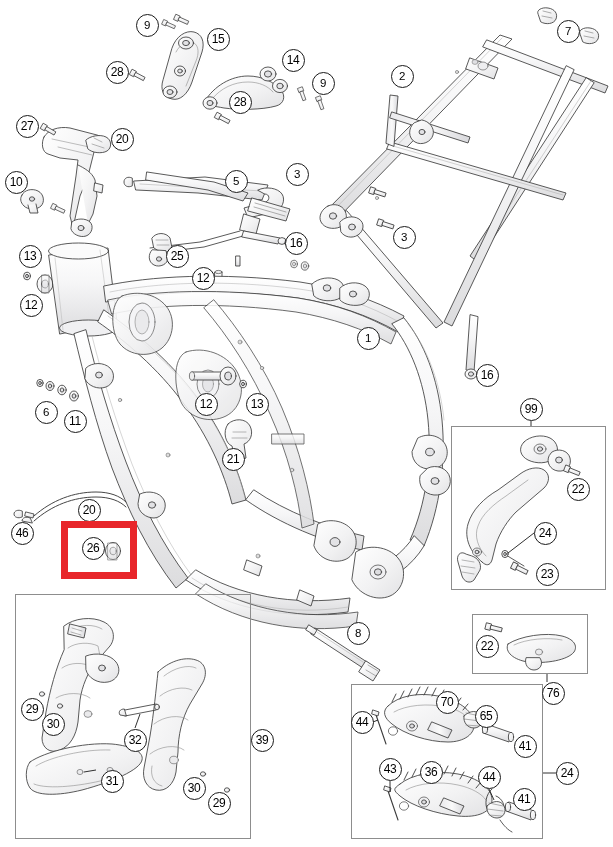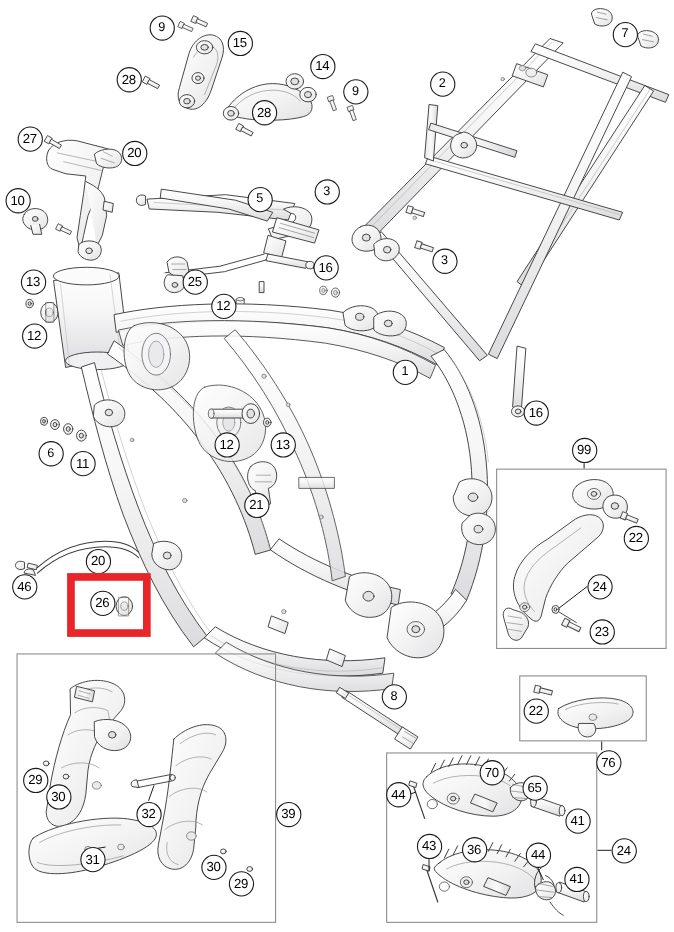--- a/index.html
+++ b/index.html
@@ -633,21 +633,21 @@
   <div class="callout wide" style="left:525px;top:746px">41</div>
   <div class="callout wide" style="left:32px;top:709px">29</div>
   <div class="callout wide" style="left:53px;top:724px">30</div>
   <div class="callout wide" style="left:390px;top:769px">43</div>
   <div class="callout wide" style="left:431px;top:772px">36</div>
   <div class="callout wide" style="left:489px;top:777px">44</div>
   <div class="callout wide" style="left:135px;top:740px">32</div>
   <div class="callout wide" style="left:262px;top:740px">39</div>
   <div class="callout wide" style="left:567px;top:773px">24</div>
   <div class="callout wide" style="left:524px;top:799px">41</div>
-  <div class="callout wide" style="left:84px;top:781px">31</div>
+  <div class="callout wide" style="left:112px;top:781px">31</div>
   <div class="callout wide" style="left:194px;top:788px">30</div>
   <div class="callout wide" style="left:219px;top:803px">29</div>
 
   <div class="panel" style="left:451px;top:426px;width:155px;height:164px;"></div>
   <div class="panel" style="left:472px;top:614px;width:116px;height:60px;"></div>
   <div class="panel" style="left:15px;top:594px;width:236px;height:245px;"></div>
   <div class="panel" style="left:351px;top:684px;width:192px;height:155px;"></div>
 
   <div id="highlight-box" style="left: 61px; top: 521px; width: 76px; height: 58px;">
     <div class="hl-inner" style="border-width: 7px; border-color: rgb(232, 38, 42);"></div>

